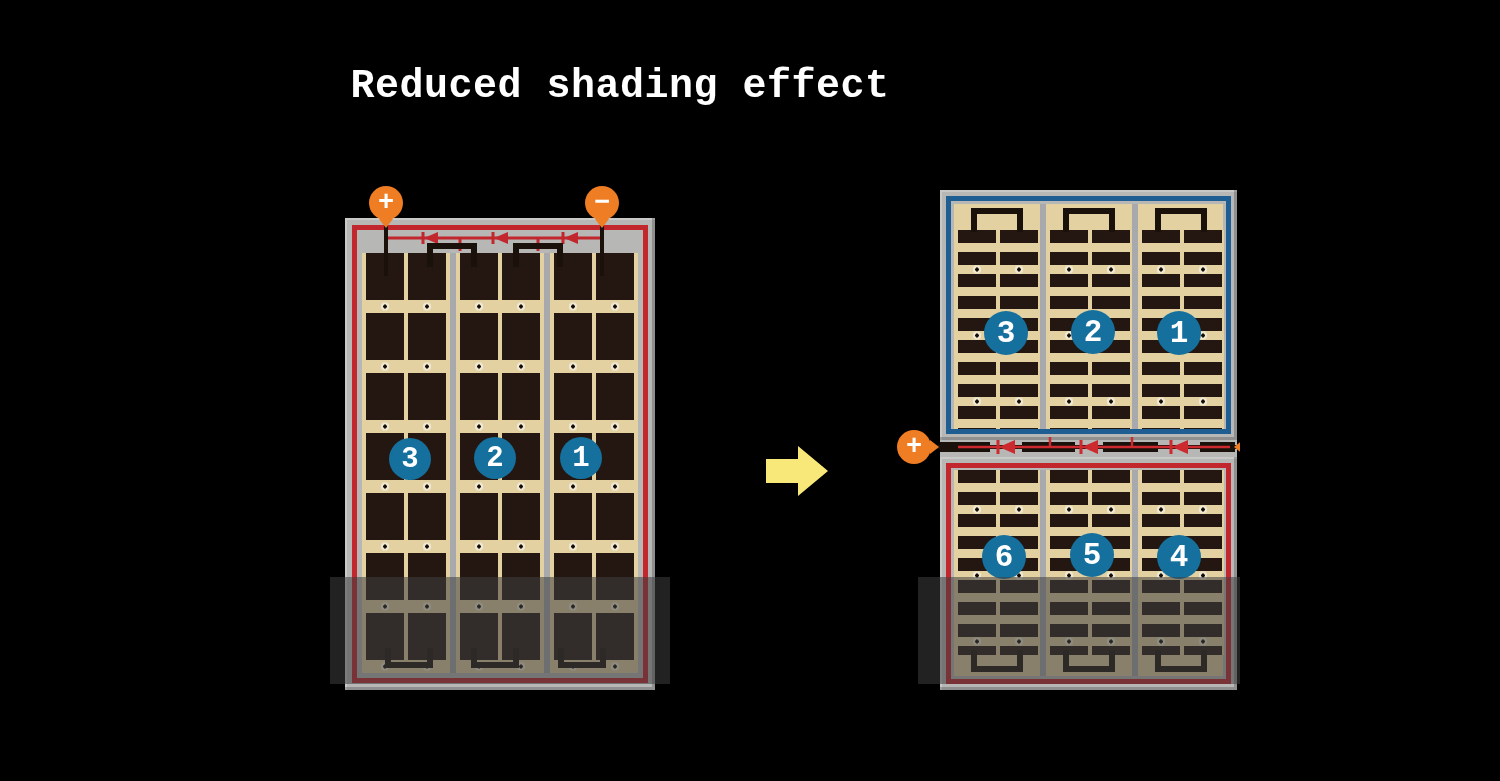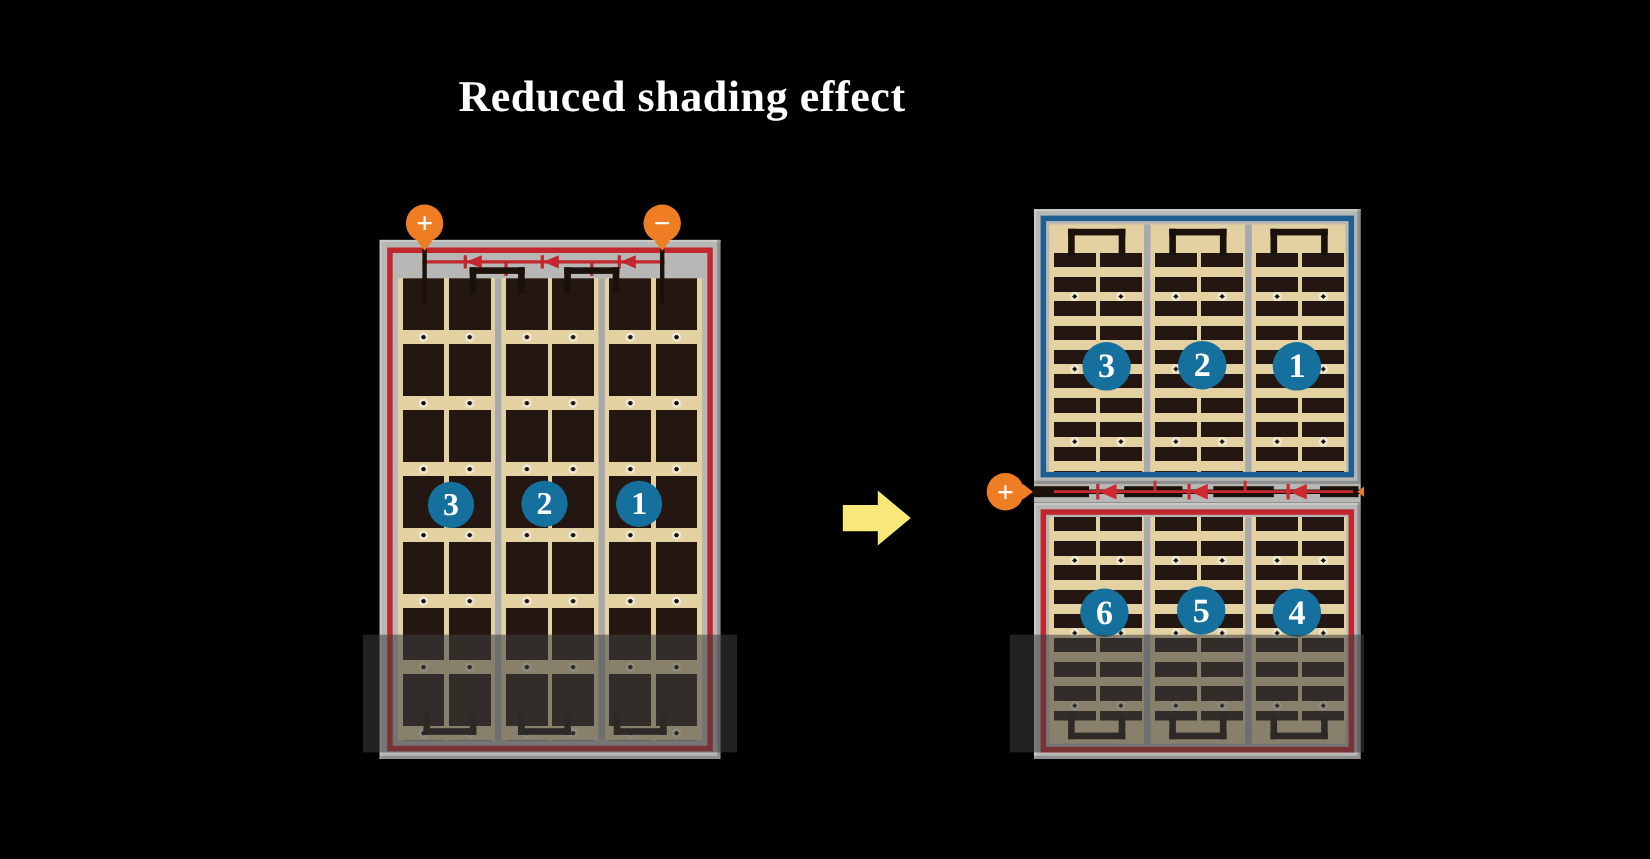--- a/index.html
+++ b/index.html
@@ -1,18 +1,18 @@
 <!DOCTYPE html>
 <html><head>
 <meta charset="utf-8">
 <style>
   html,body{margin:0;padding:0;background:#000;}
   .canvas{
     position:relative;width:1240px;height:781px;background:#000;overflow:hidden;
-    font-family:Liberation Serif, serif;
+    font-family:Liberation Mono, monospace;
   }
   .title{
     position:absolute;left:0;right:0;top:64px;text-align:center;
     color:#fff;font-size:40px;font-weight:bold;letter-spacing:.5px;
   }
   
   .frame{position:absolute;background:#b7b8b6;z-index:1;
          box-shadow:inset -3px -3px 0 rgba(0,0,0,.22), inset 2px 2px 0 rgba(255,255,255,.25);}
   .wireborder{position:absolute;z-index:3;box-sizing:border-box;background:transparent;}
   .red-b{border:5px solid #c1272d;}

